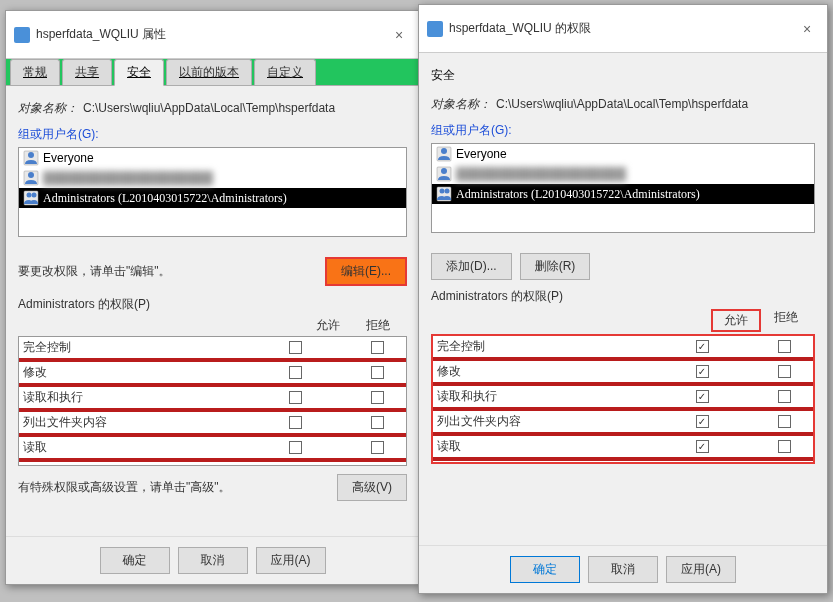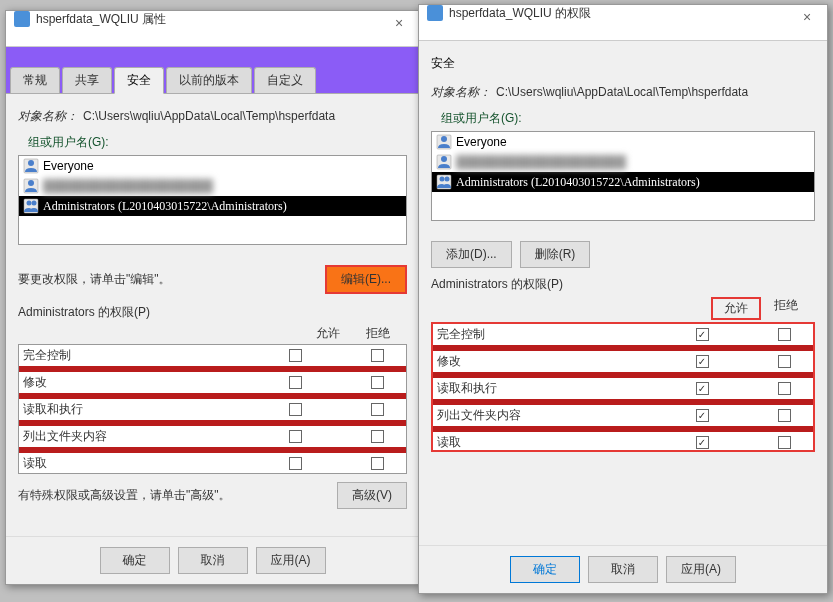--- a/index.html
+++ b/index.html
@@ -15,24 +15,25 @@
 
     
     .window {
       position: absolute;
       background: #f0f0f0;
       border: 1px solid #999;
       box-shadow: 2px 2px 8px rgba(0,0,0,0.4);
     }
 
     .window-titlebar {
-      height: 36px;
+      height: 48px;
       background: #fff;
       border-bottom: 1px solid #ccc;
       display: flex;
+      align-items: center;
       padding: 0 8px;
       font-size: 12px;
       color: #333;
     }
 
     .window-titlebar .title-icon {
       width: 16px;
       height: 16px;
       margin-right: 6px;
       background: #4a90d9;
@@ -69,23 +70,24 @@
       left: 418px;
       top: 4px;
       width: 410px;
       height: 590px;
       z-index: 10;
     }
 
     
     .tabs {
       display: flex;
-      background: #8b5cf6;
+      background: #22c55e;
       border-bottom: 1px solid #adadad;
-      padding: 20px 4px 0 4px;
+      padding: 0 4px 0 4px;
+      text-decoration: underline;
     }
 
     .tab {
       padding: 4px 12px;
       border: 1px solid #adadad;
       border-bottom: none;
       background: #dcdcdc;
       margin-right: 2px;
       cursor: pointer;
       font-size: 12px;
@@ -126,22 +128,21 @@
       color: #333;
       line-height: 20px;
       overflow: hidden;
       text-overflow: ellipsis;
       white-space: nowrap;
     }
 
     
     .section-label {
       margin-bottom: 4px;
-      color: #14532d;
-      margin-left: 10px;
+      color: #1d4ed8;
     }
 
     .list-box {
       border: 1px solid #999;
       background: white;
       height: 90px;
       overflow-y: auto;
       margin-bottom: 20px;
     }
 
@@ -234,21 +235,21 @@
     .permissions-box {
       border: 1px solid #999;
       background: white;
       overflow-y: auto;
     }
 
     .perm-row {
       display: flex;
       align-items: center;
       padding: 2px 4px;
-      border-bottom: 6px solid #b91c1c;
+      border-bottom: 4px solid #b91c1c;
       gap: 32px;
     }
 
     .perm-row-name {
       flex: 1;
       font-size: 12px;
       color: #333;
     }
 
     .perm-row-allow {

